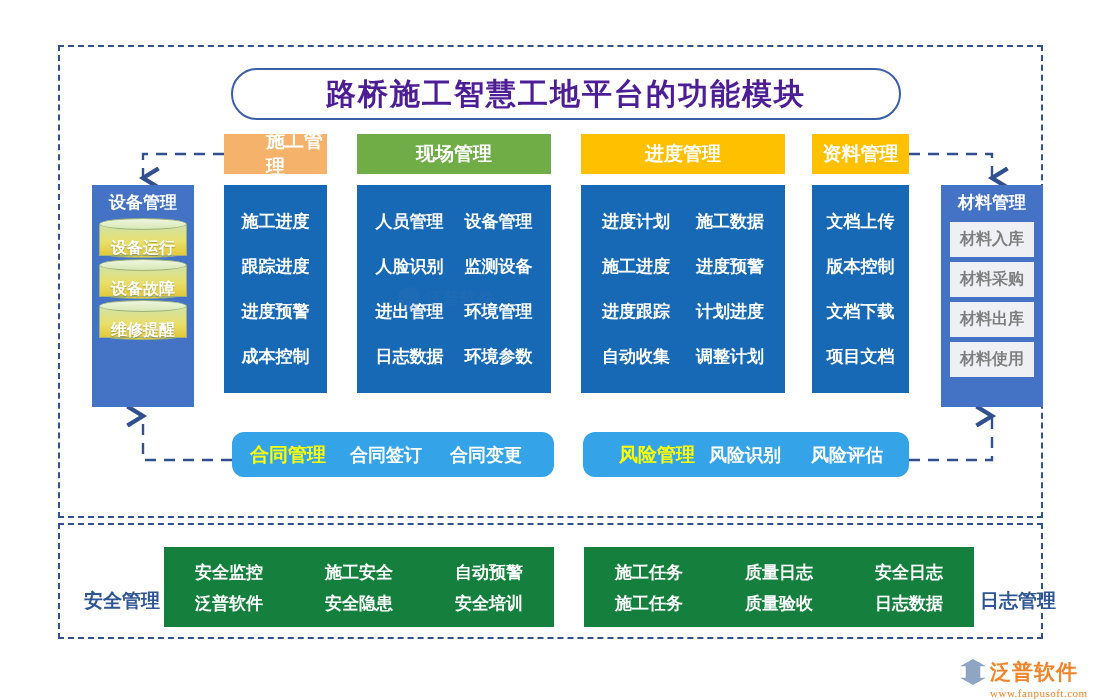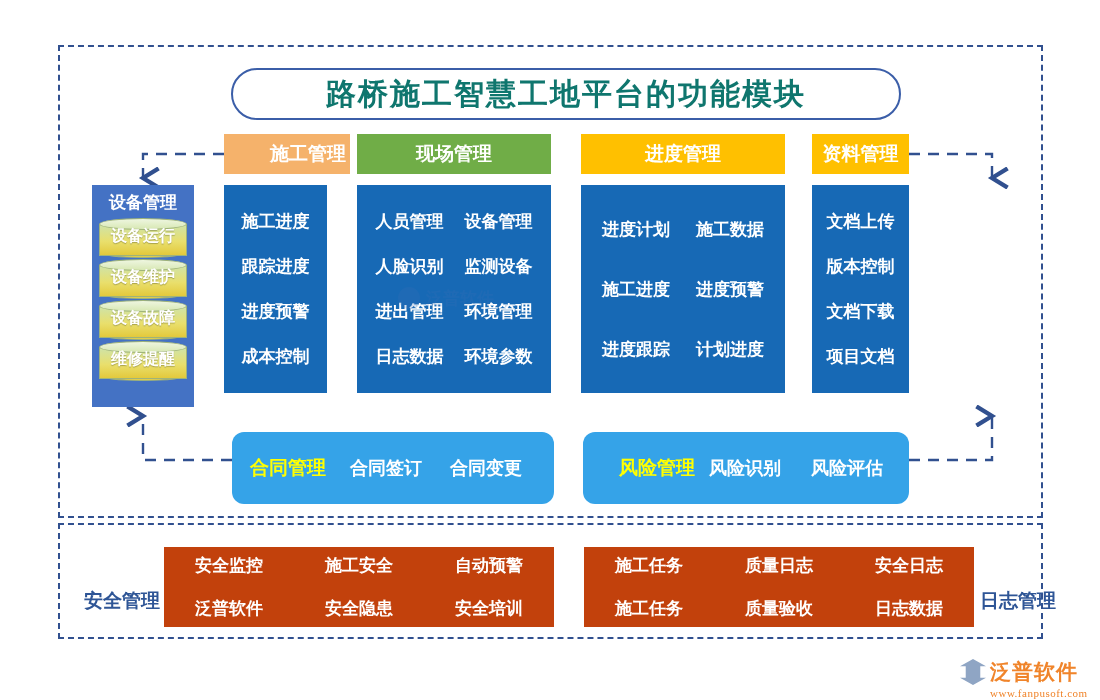--- a/index.html
+++ b/index.html
@@ -14,28 +14,28 @@
   .frame{position:absolute;border:2px dashed #31508f;box-sizing:border-box;}
   #frame-top{left:58px;top:45px;width:985px;height:473px;}
   #frame-bottom{left:58px;top:523px;width:985px;height:116px;}
 
   
   #title-box{
     position:absolute;left:231px;top:68px;width:670px;height:52px;
     border:2px solid #3b5ea8;border-radius:26px;background:#ffffff;
     display:flex;align-items:center;justify-content:center;box-sizing:border-box;
   }
-  #title-text{font-size:30px;font-weight:bold;color:#0f766e;letter-spacing:2px;}
+  #title-text{font-size:30px;font-weight:bold;color:#4c1d95;letter-spacing:2px;}
 
   
   .tab{
     position:absolute;height:40px;display:flex;align-items:center;justify-content:center;
     color:#ffffff;font-weight:bold;font-size:19px;box-sizing:border-box;
   }
-  #tab-0{left:224px;top:134px;width:126px;background:#f5b26b;padding-left:42px;}
+  #tab-0{left:224px;top:134px;width:103px;background:#f5b26b;padding-left:42px;}
   #tab-1{left:357px;top:134px;width:194px;background:#70ad47;}
   #tab-2{left:581px;top:134px;width:204px;background:#ffc000;}
   #tab-3{left:812px;top:134px;width:97px;background:#ffc000;}
 
   
   .panel{
     position:absolute;background:#1769b5;box-sizing:border-box;
     display:flex;flex-direction:column;justify-content:space-around;
     padding:14px 8px;
   }
@@ -68,21 +68,21 @@
   .cyl-top{
     position:absolute;left:0;top:0px;width:88px;height:12px;border-radius:50%;
     background:linear-gradient(180deg,#eef6e0 0%,#d8e8b4 100%);
     border:1px solid #9fb37a;box-sizing:border-box;
   }
   .cyl-bot{
     position:absolute;left:0;bottom:0px;width:88px;height:11px;border-radius:50%;
     background:#dfce4a;border:1px solid #9fb37a;box-sizing:border-box;
   }
   .cyl-label{
-    position:absolute;left:0;top:8px;width:88px;text-align:center;
+    position:absolute;left:0;top:20px;width:88px;text-align:center;
     color:#ffffff;font-weight:bold;font-size:16px;z-index:3;
     text-shadow:0 1px 1px rgba(90,90,40,.45);
   }
 
   
   #mat-col{
     position:absolute;left:941px;top:185px;width:102px;height:222px;
     background:#4472c4;box-sizing:border-box;padding-top:4px;
   }
   #mat-title{
@@ -90,42 +90,42 @@
     height:28px;line-height:28px;
   }
   .mat-box{
     width:84px;height:35px;margin:5px auto 0 auto;background:#eef0f4;
     display:flex;align-items:center;justify-content:center;
     color:#7f7f7f;font-weight:bold;font-size:16px;box-sizing:border-box;
   }
 
   
   .bar{
-    position:absolute;height:72px;background:#35a3e8;border-radius:12px;
+    position:absolute;height:45px;background:#35a3e8;border-radius:12px;
     display:flex;align-items:center;box-sizing:border-box;padding:0 18px;
   }
   #bar-contract{left:232px;top:432px;width:322px;}
   #bar-risk{left:583px;top:432px;width:326px;padding-left:36px;}
   .bar-head{color:#ffff00;font-weight:bold;font-size:19px;white-space:nowrap;}
   .bar-item{color:#ffffff;font-weight:bold;font-size:18px;white-space:nowrap;}
   #bar-contract .bar-head{margin-right:24px;}
   #bar-contract .bar-item{margin-right:28px;}
   #bar-risk .bar-head{margin-right:14px;}
   #bar-risk .bar-item{margin-right:30px;}
 
   
   .side-label{
     position:absolute;color:#2e5596;font-weight:bold;font-size:19px;
     display:flex;align-items:center;justify-content:center;
   }
   #label-safety{left:72px;top:588px;width:100px;height:26px;}
   #label-log{left:968px;top:588px;width:100px;height:26px;}
   .darkpanel{
-    position:absolute;background:#c2410c;box-sizing:border-box;
-    display:flex;flex-direction:column;justify-content:center;padding:8px 0;gap:12px;
+    position:absolute;background:#15803d;box-sizing:border-box;
+    display:flex;flex-direction:column;justify-content:flex-end;padding:8px 0;
   }
   #panel-safety{left:164px;top:547px;width:390px;height:80px;}
   #panel-log{left:584px;top:547px;width:390px;height:80px;}
   .dark-row{display:flex;justify-content:space-around;width:100%;margin:4px 0;}
   .dark-cell{color:#ffffff;font-weight:bold;font-size:17px;white-space:nowrap;text-align:center;}
 
   
   #connectors{position:absolute;left:0;top:0;width:1100px;height:700px;pointer-events:none;}
 
   
@@ -228,20 +228,24 @@
       <span class="panel-cell">施工数据</span>
     </div>
     <div class="panel-row">
       <span class="panel-cell">施工进度</span>
       <span class="panel-cell">进度预警</span>
     </div>
     <div class="panel-row">
       <span class="panel-cell">进度跟踪</span>
       <span class="panel-cell">计划进度</span>
     </div>
+    <div class="panel-row">
+      <span class="panel-cell">自动收集</span>
+      <span class="panel-cell">调整计划</span>
+    </div>
   </div>
 
   <div class="panel" id="panel-3">
     <div class="panel-row">
       <span class="panel-cell">文档上传</span>
     </div>
     <div class="panel-row">
       <span class="panel-cell">版本控制</span>
     </div>
     <div class="panel-row">
@@ -257,36 +261,37 @@
     <div class="cyl">
       <div class="cyl-bot"></div>
       <div class="cyl-body"></div>
       <div class="cyl-top"></div>
       <div class="cyl-label">设备运行</div>
     </div>
     <div class="cyl">
       <div class="cyl-bot"></div>
       <div class="cyl-body"></div>
       <div class="cyl-top"></div>
-      <div class="cyl-label">设备维护</div>
-    </div>
-    <div class="cyl">
-      <div class="cyl-bot"></div>
-      <div class="cyl-body"></div>
-      <div class="cyl-top"></div>
       <div class="cyl-label">设备故障</div>
     </div>
     <div class="cyl">
       <div class="cyl-bot"></div>
       <div class="cyl-body"></div>
       <div class="cyl-top"></div>
       <div class="cyl-label">维修提醒</div>
     </div>
   </div>
 
+  <div id="mat-col">
+    <div id="mat-title">材料管理</div>
+    <div class="mat-box">材料入库</div>
+    <div class="mat-box">材料采购</div>
+    <div class="mat-box">材料出库</div>
+    <div class="mat-box">材料使用</div>
+  </div>
 
   <div class="bar" id="bar-contract">
     <span class="bar-head">合同管理</span>
     <span class="bar-item">合同签订</span>
     <span class="bar-item">合同变更</span>
   </div>
 
   <div class="bar" id="bar-risk">
     <span class="bar-head">风险管理</span>
     <span class="bar-item">风险识别</span>

